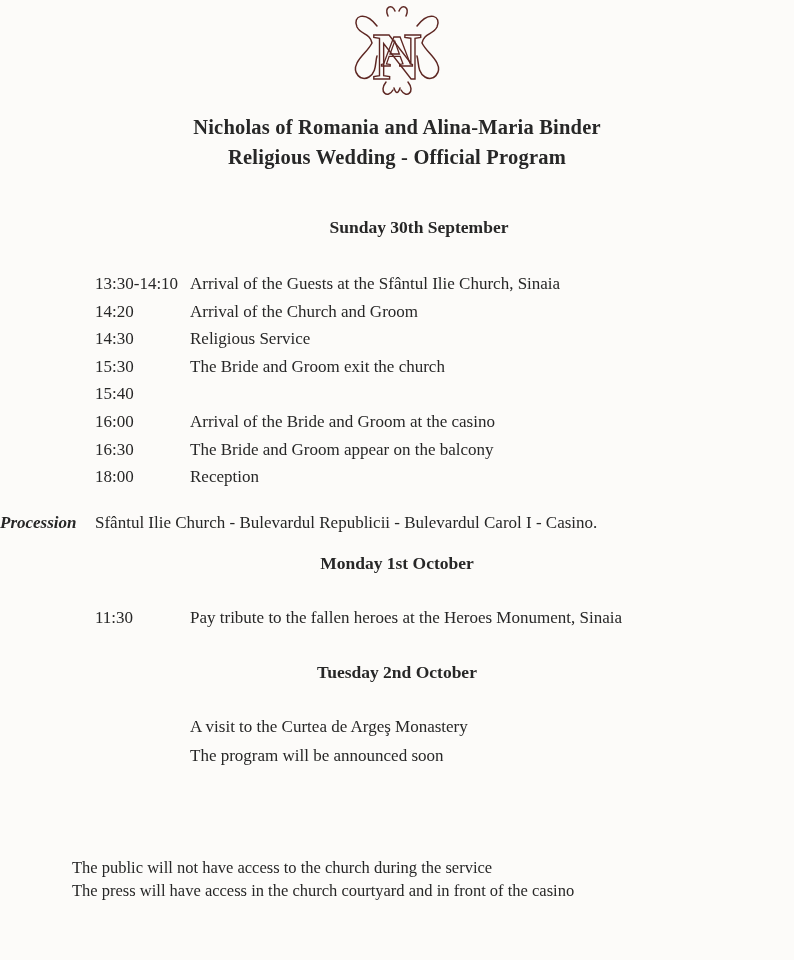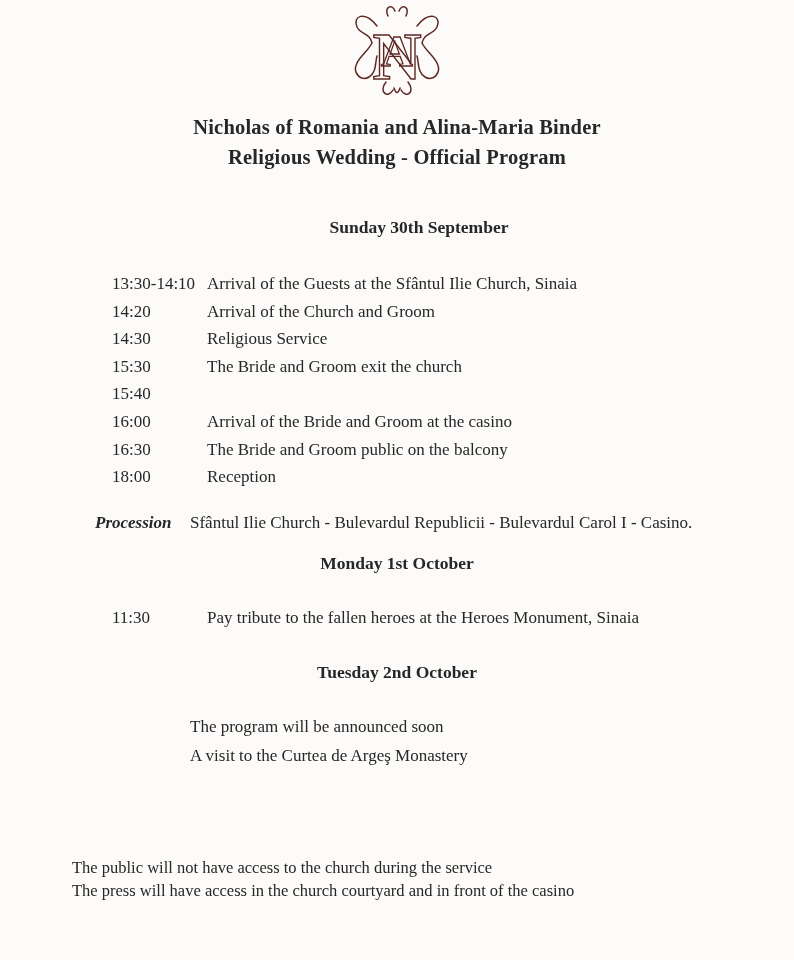--- a/index.html
+++ b/index.html
@@ -36,41 +36,39 @@
     font-size: 17.5px;
     line-height: 26px;
   }
   .heading-sunday   { margin-top: 42px; padding-left: 44px; }
   .heading-monday   { margin-top: 14px; }
   .heading-tuesday  { margin-top: 28px; }
   .schedule {
     margin-top: 30px;
     padding-left: 95px;
     padding-right: 32px;
-    margin-left: 17px;
   }
   .event-row {
     display: flex;
     font-size: 17px;
     line-height: 27.6px;
   }
   .event-row .time {
     flex: 0 0 95px;
     width: 95px;
   }
   .event-row .desc {
     flex: 1 1 auto;
   }
   .schedule-single {
     margin-top: 28px;
   }
   .procession-row {
     display: flex;
     margin-top: 18px;
-    padding-left: 95px;
     padding-right: 40px;
     font-size: 17px;
     line-height: 27px;
   }
   .procession-row .label {
     flex: 0 0 95px;
     width: 95px;
     font-weight: bold;
     font-style: italic;
   }
@@ -134,21 +132,21 @@
     </div>
     <div class="event-row">
       <span class="time">15:40</span>
     </div>
     <div class="event-row">
       <span class="time">16:00</span>
       <span class="desc">Arrival of the Bride and Groom at the casino</span>
     </div>
     <div class="event-row">
       <span class="time">16:30</span>
-      <span class="desc">The Bride and Groom public on the balcony</span>
+      <span class="desc">The Bride and Groom appear on the balcony</span>
     </div>
     <div class="event-row">
       <span class="time">18:00</span>
       <span class="desc">Reception</span>
     </div>
   </div>
 
   <div class="procession-row">
     <span class="label">Procession</span>
     <span class="desc">Sfântul Ilie Church -  Bulevardul Republicii - Bulevardul Carol I - Casino.</span>
@@ -159,22 +157,22 @@
   <div class="schedule schedule-single">
     <div class="event-row">
       <span class="time">11:30</span>
       <span class="desc">Pay tribute to the fallen heroes at the Heroes Monument, Sinaia</span>
     </div>
   </div>
 
   <div class="day-heading heading-tuesday">Tuesday 2nd October</div>
 
   <div class="tuesday-lines">
+    <div>A visit to the Curtea de Argeş Monastery</div>
     <div>The program will be announced soon</div>
-    <div>A visit to the Curtea de Argeş Monastery</div>
   </div>
 
   <div class="footer-notes">
     <div>The public will not have access to the church during the service</div>
     <div>The press will have access in the church courtyard and in front of the casino</div>
   </div>
 
 </div>
 
 </body></html>

